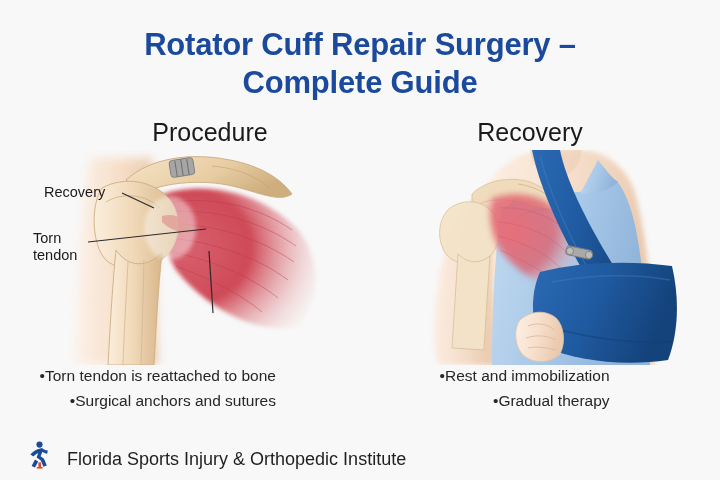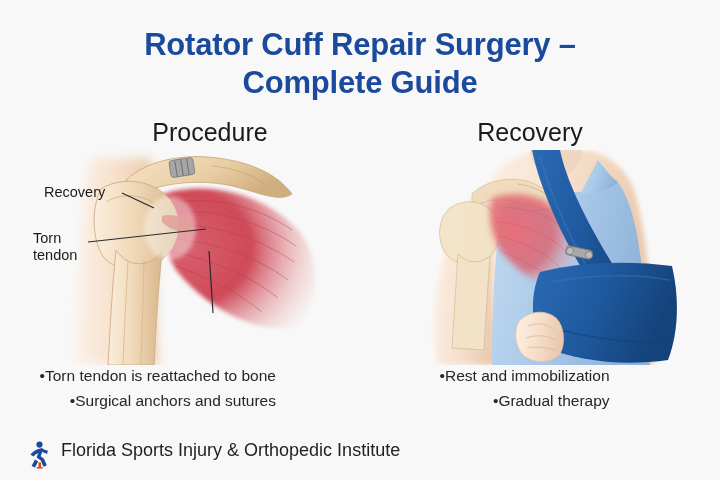--- a/index.html
+++ b/index.html
@@ -86,22 +86,22 @@
     display: inline-block;
     width: 13px;
   }
 
   
   .footer {
     position: absolute;
     left: 22px;
     top: 440px;
     display: flex;
-    align-items: flex-start;
-    gap: 9px;
+    align-items: flex-end;
+    gap: 15px;
   }
   .footer-logo { width: 30px; height: 30px; display: block; }
   .footer-text {
     font-size: 18px;
     color: #1f1f1f;
   }
 </style>
 </head>
 <body>
 

